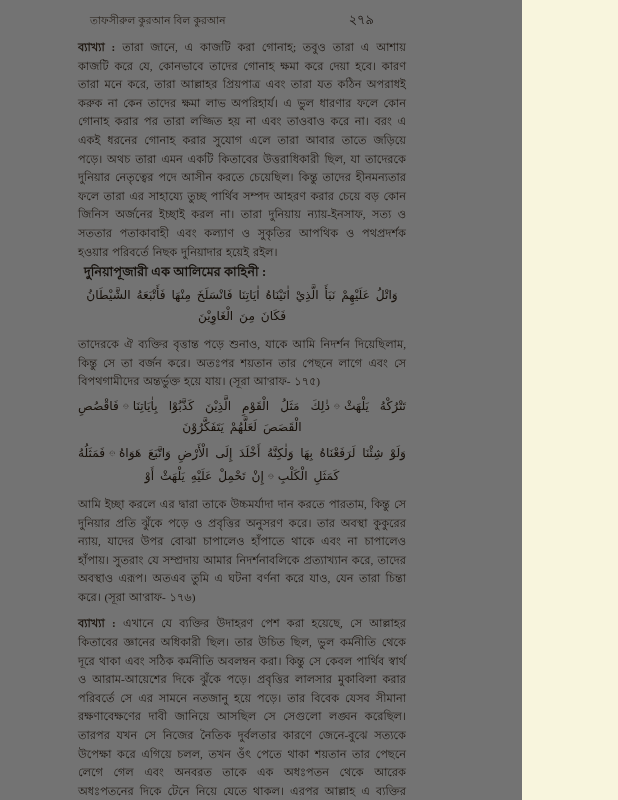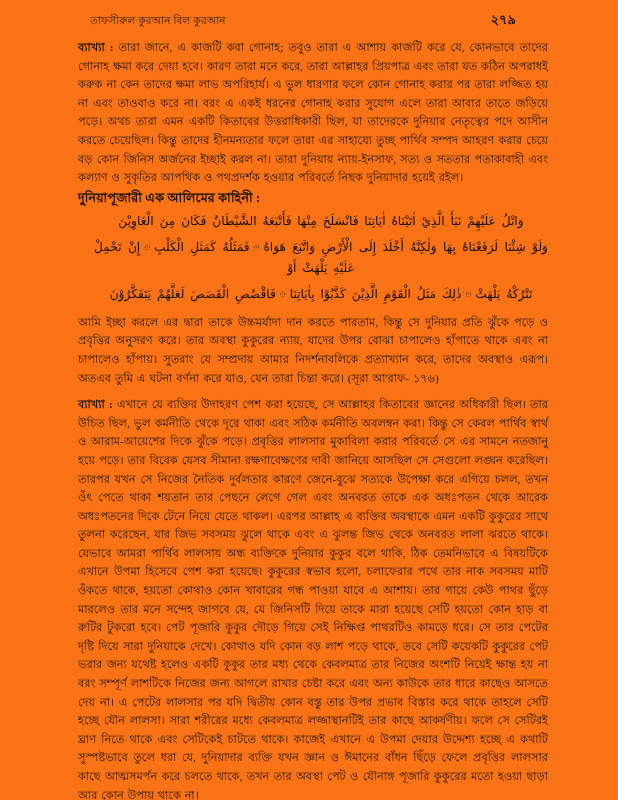--- a/index.html
+++ b/index.html
@@ -10,76 +10,76 @@
   body {
     width: 618px;
     height: 800px;
     background: #f8f5dd;
     font-family: "Liberation Serif", "DejaVu Serif", serif;
     color: #1a1410;
     overflow: hidden;
   }
   .page {
     position: relative;
-    width: 618px;
+    width: 522px;
     height: 800px;
     box-sizing: border-box;
-    padding: 10px 70px 0 78px;
-    background: #f97316;
+    padding: 10px 116px 0 78px;
+    background: #737373;
   }
   
   .runhead {
     position: relative;
     display: flex;
     align-items: baseline;
     justify-content: space-between;
     height: 20px;
     margin: 0 0 2px 0;
     padding: 0 2px 0 12px;
   }
   .runhead-title {
     font-size: 10.5px;
     letter-spacing: 0.2px;
     color: #241c14;
     white-space: nowrap;
   }
   .runhead-page {
     font-size: 13px;
-    font-weight: bold;
+    font-weight: normal;
     color: #1a1410;
     padding-right: 30px;
   }
   
   .para {
     margin: 8px 0 0 0;
     font-size: 11.3px;
     line-height: 18.6px;
     text-align: justify;
     text-justify: inter-word;
     color: #1d160f;
     word-spacing: 1px;
   }
   .lead {
     font-weight: bold;
   }
   .heading {
     font-size: 12.6px;
     font-weight: bold;
     line-height: 20px;
-    margin: 1px 0 1px 0;
+    margin: 1px 0 1px 6px;
     color: #140f0a;
     letter-spacing: 0.2px;
   }
   
   .ayah {
     direction: rtl;
     text-align: center;
     font-size: 12.2px;
     line-height: 21px;
-    margin: 3px 0 2px 16px;
+    margin: 3px 0 2px 0;
     color: #171009;
     font-family: "DejaVu Sans", "Liberation Sans", sans-serif;
     word-spacing: 2px;
   }
   .ayah.two-line {
     text-align: justify;
     text-align-last: center;
   }
   .ayah .sep {
     font-size: 10px;
@@ -99,23 +99,24 @@
     <span class="runhead-title">তাফসীরুল কুরআন বিল কুরআন</span>
     <span class="runhead-page">২৭৯</span>
   </div>
 
   <p class="para"><span class="lead">ব্যাখ্যা :</span><span> তারা জানে, এ কাজটি করা গোনাহ; তবুও তারা এ আশায় কাজটি করে যে, কোনভাবে তাদের গোনাহ ক্ষমা করে দেয়া হবে। কারণ তারা মনে করে, তারা আল্লাহর প্রিয়পাত্র এবং তারা যত কঠিন অপরাধই করুক না কেন তাদের ক্ষমা লাভ অপরিহার্য। এ ভুল ধারণার ফলে কোন গোনাহ করার পর তারা লজ্জিত হয় না এবং তাওবাও করে না। বরং এ একই ধরনের গোনাহ করার সুযোগ এলে তারা আবার তাতে জড়িয়ে পড়ে। অথচ তারা এমন একটি কিতাবের উত্তরাধিকারী ছিল, যা তাদেরকে দুনিয়ার নেতৃত্বের পদে আসীন করতে চেয়েছিল। কিন্তু তাদের হীনমন্যতার ফলে তারা এর সাহায্যে তুচ্ছ পার্থিব সম্পদ আহরণ করার চেয়ে বড় কোন জিনিস অর্জনের ইচ্ছাই করল না। তারা দুনিয়ায় ন্যায়-ইনসাফ, সত্য ও সততার পতাকাবাহী এবং কল্যাণ ও সুকৃতির আপথিক ও পথপ্রদর্শক হওয়ার পরিবর্তে নিছক দুনিয়াদার হয়েই রইল।</span></p>
 
   <div class="heading">দুনিয়াপূজারী এক আলিমের কাহিনী :</div>
 
   <div class="ayah">وَاتْلُ عَلَيْهِمْ نَبَأَ الَّذِيْ اٰتَيْنَاهُ اٰيَاتِنَا فَانْسَلَخَ مِنْهَا فَأَتْبَعَهُ الشَّيْطَانُ فَكَانَ مِنَ الْغَاوِيْنَ</div>
 
+  <p class="para"><span>তাদেরকে ঐ ব্যক্তির বৃত্তান্ত পড়ে শুনাও, যাকে আমি নিদর্শন দিয়েছিলাম, কিন্তু সে তা বর্জন করে। অতঃপর শয়তান তার পেছনে লাগে এবং সে বিপথগামীদের অন্তর্ভুক্ত হয়ে যায়।</span> <span class="src">(সূরা আ'রাফ- ১৭৫)</span></p>
 
 
+  <div class="ayah two-line"><span>تَتْرُكْهُ يَلْهَثْ</span><span class="sep">۞</span><span>ذٰلِكَ مَثَلُ الْقَوْمِ الَّذِيْنَ كَذَّبُوْا بِاٰيَاتِنَا</span><span class="sep">۞</span><span>فَاقْصُصِ الْقَصَصَ لَعَلَّهُمْ يَتَفَكَّرُوْنَ</span></div>
+
   <div class="ayah two-line"><span>وَلَوْ شِئْنَا لَرَفَعْنَاهُ بِهَا وَلٰكِنَّهُ أَخْلَدَ إِلَى الْأَرْضِ وَاتَّبَعَ هَوَاهُ</span><span class="sep">۞</span><span>فَمَثَلُهُ كَمَثَلِ الْكَلْبِ</span><span class="sep">۞</span><span>إِنْ تَحْمِلْ عَلَيْهِ يَلْهَثْ أَوْ</span></div>
-
-  <div class="ayah two-line"><span>تَتْرُكْهُ يَلْهَثْ</span><span class="sep">۞</span><span>ذٰلِكَ مَثَلُ الْقَوْمِ الَّذِيْنَ كَذَّبُوْا بِاٰيَاتِنَا</span><span class="sep">۞</span><span>فَاقْصُصِ الْقَصَصَ لَعَلَّهُمْ يَتَفَكَّرُوْنَ</span></div>
 
   <p class="para"><span>আমি ইচ্ছা করলে এর দ্বারা তাকে উচ্চমর্যাদা দান করতে পারতাম, কিন্তু সে দুনিয়ার প্রতি ঝুঁকে পড়ে ও প্রবৃত্তির অনুসরণ করে। তার অবস্থা কুকুরের ন্যায়, যাদের উপর বোঝা চাপালেও হাঁপাতে থাকে এবং না চাপালেও হাঁপায়। সুতরাং যে সম্প্রদায় আমার নিদর্শনাবলিকে প্রত্যাখ্যান করে, তাদের অবস্থাও এরূপ। অতএব তুমি এ ঘটনা বর্ণনা করে যাও, যেন তারা চিন্তা করে।</span> <span class="src">(সূরা আ'রাফ- ১৭৬)</span></p>
 
   <p class="para"><span class="lead">ব্যাখ্যা :</span><span> এখানে যে ব্যক্তির উদাহরণ পেশ করা হয়েছে, সে আল্লাহর কিতাবের জ্ঞানের অধিকারী ছিল। তার উচিত ছিল, ভুল কর্মনীতি থেকে দূরে থাকা এবং সঠিক কর্মনীতি অবলম্বন করা। কিন্তু সে কেবল পার্থিব স্বার্থ ও আরাম-আয়েশের দিকে ঝুঁকে পড়ে। প্রবৃত্তির লালসার মুকাবিলা করার পরিবর্তে সে এর সামনে নতজানু হয়ে পড়ে। তার বিবেক যেসব সীমানা রক্ষণাবেক্ষণের দাবী জানিয়ে আসছিল সে সেগুলো লঙ্ঘন করেছিল। তারপর যখন সে নিজের নৈতিক দুর্বলতার কারণে জেনে-বুঝে সত্যকে উপেক্ষা করে এগিয়ে চলল, তখন ওঁৎ পেতে থাকা শয়তান তার পেছনে লেগে গেল এবং অনবরত তাকে এক অধঃপতন থেকে আরেক অধঃপতনের দিকে টেনে নিয়ে যেতে থাকল। এরপর আল্লাহ এ ব্যক্তির অবস্থাকে এমন একটি কুকুরের সাথে তুলনা করেছেন, যার জিভ সবসময় ঝুলে থাকে এবং এ ঝুলন্ত জিভ থেকে অনবরত লালা ঝরতে থাকে। যেভাবে আমরা পার্থিব লালসায় অন্ধ ব্যক্তিকে দুনিয়ার কুকুর বলে থাকি, ঠিক তেমনিভাবে এ বিষয়টিকে এখানে উপমা হিসেবে পেশ করা হয়েছে। কুকুরের স্বভাব হলো, চলাফেরার পথে তার নাক সবসময় মাটি ওঁকতে থাকে, হয়তো কোথাও কোন খাবারের গন্ধ পাওয়া যাবে এ আশায়। তার গায়ে কেউ পাথর ছুঁড়ে মারলেও তার মনে সন্দেহ জাগবে যে, যে জিনিসটি দিয়ে তাকে মারা হয়েছে সেটি হয়তো কোন হাড় বা রুটির টুকরো হবে। পেট পূজারি কুকুর দৌড়ে গিয়ে সেই নিক্ষিপ্ত পাথরটিও কামড়ে ধরে। সে তার পেটের দৃষ্টি দিয়ে সারা দুনিয়াকে দেখে। কোথাও যদি কোন বড় লাশ পড়ে থাকে, তবে সেটি কয়েকটি কুকুরের পেট ভরার জন্য যথেষ্ট হলেও একটি কুকুর তার মধ্য থেকে কেবলমাত্র তার নিজের অংশটি নিয়েই ক্ষান্ত হয় না বরং সম্পূর্ণ লাশটিকে নিজের জন্য আগলে রাখার চেষ্টা করে এবং অন্য কাউকে তার ধারে কাছেও আসতে দেয় না। এ পেটের লালসার পর যদি দ্বিতীয় কোন বস্তু তার উপর প্রভাব বিস্তার করে থাকে তাহলে সেটি হচ্ছে যৌন লালসা। সারা শরীরের মধ্যে কেবলমাত্র লজ্জাস্থানটিই তার কাছে আকর্ষণীয়। ফলে সে সেটিরই ঘ্রাণ নিতে থাকে এবং সেটিকেই চাটতে থাকে। কাজেই এখানে এ উপমা দেয়ার উদ্দেশ্য হচ্ছে এ কথাটি সুস্পষ্টভাবে তুলে ধরা যে, দুনিয়াদার ব্যক্তি যখন জ্ঞান ও ঈমানের বাঁধন ছিঁড়ে ফেলে প্রবৃত্তির লালসার কাছে আত্মসমর্পন করে চলতে থাকে, তখন তার অবস্থা পেট ও যৌনাঙ্গ পূজারি কুকুরের মতো হওয়া ছাড়া আর কোন উপায় থাকে না।</span></p>
 
 </div>
 
 </body></html>

